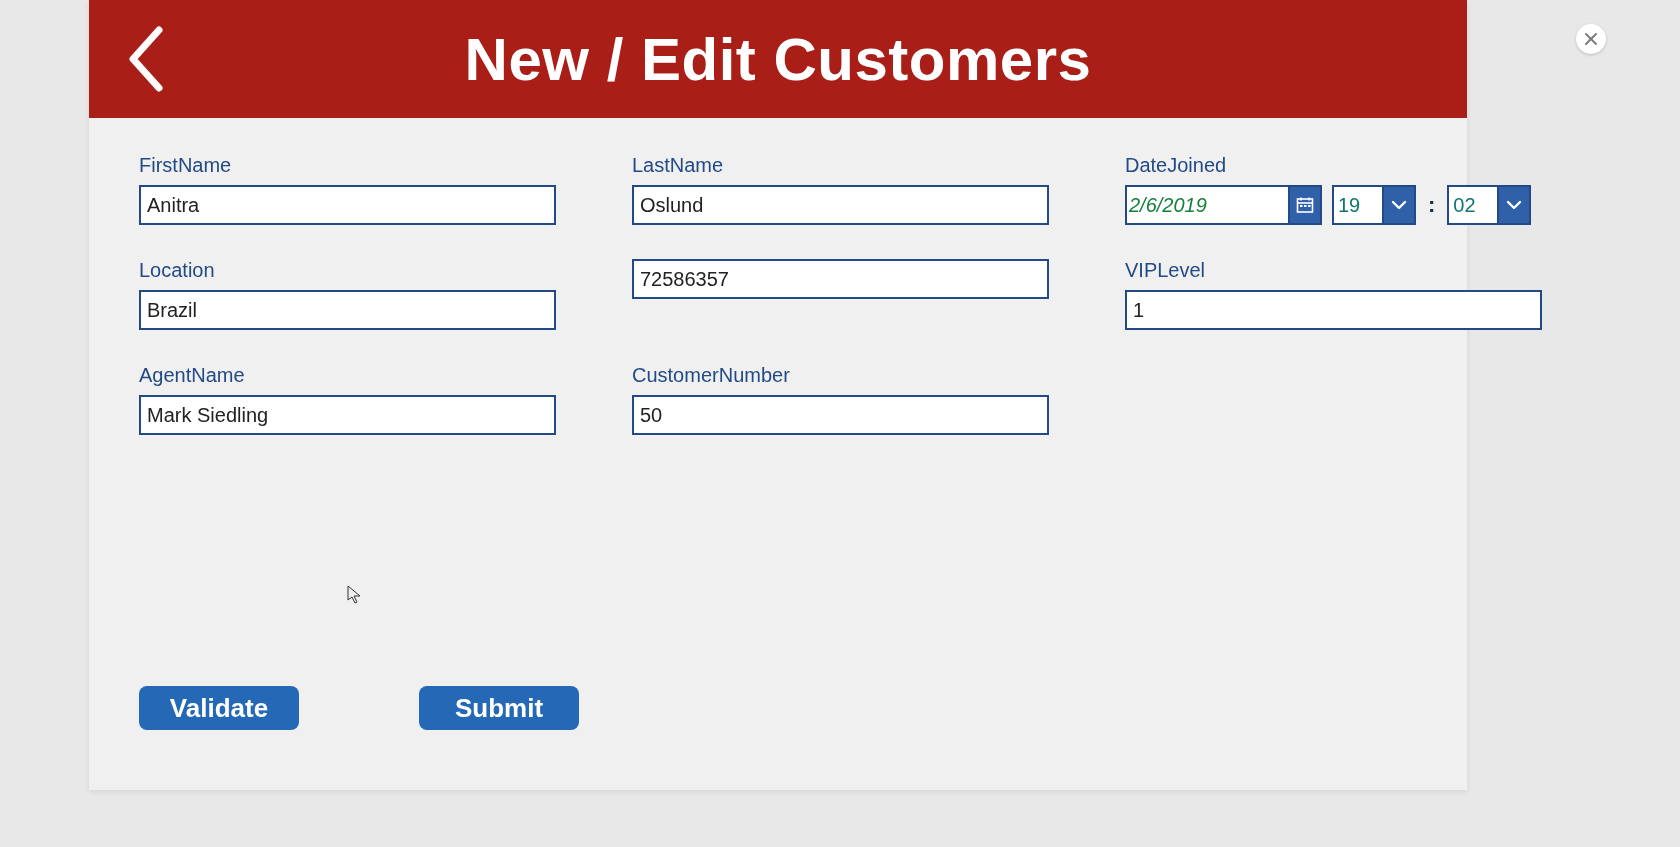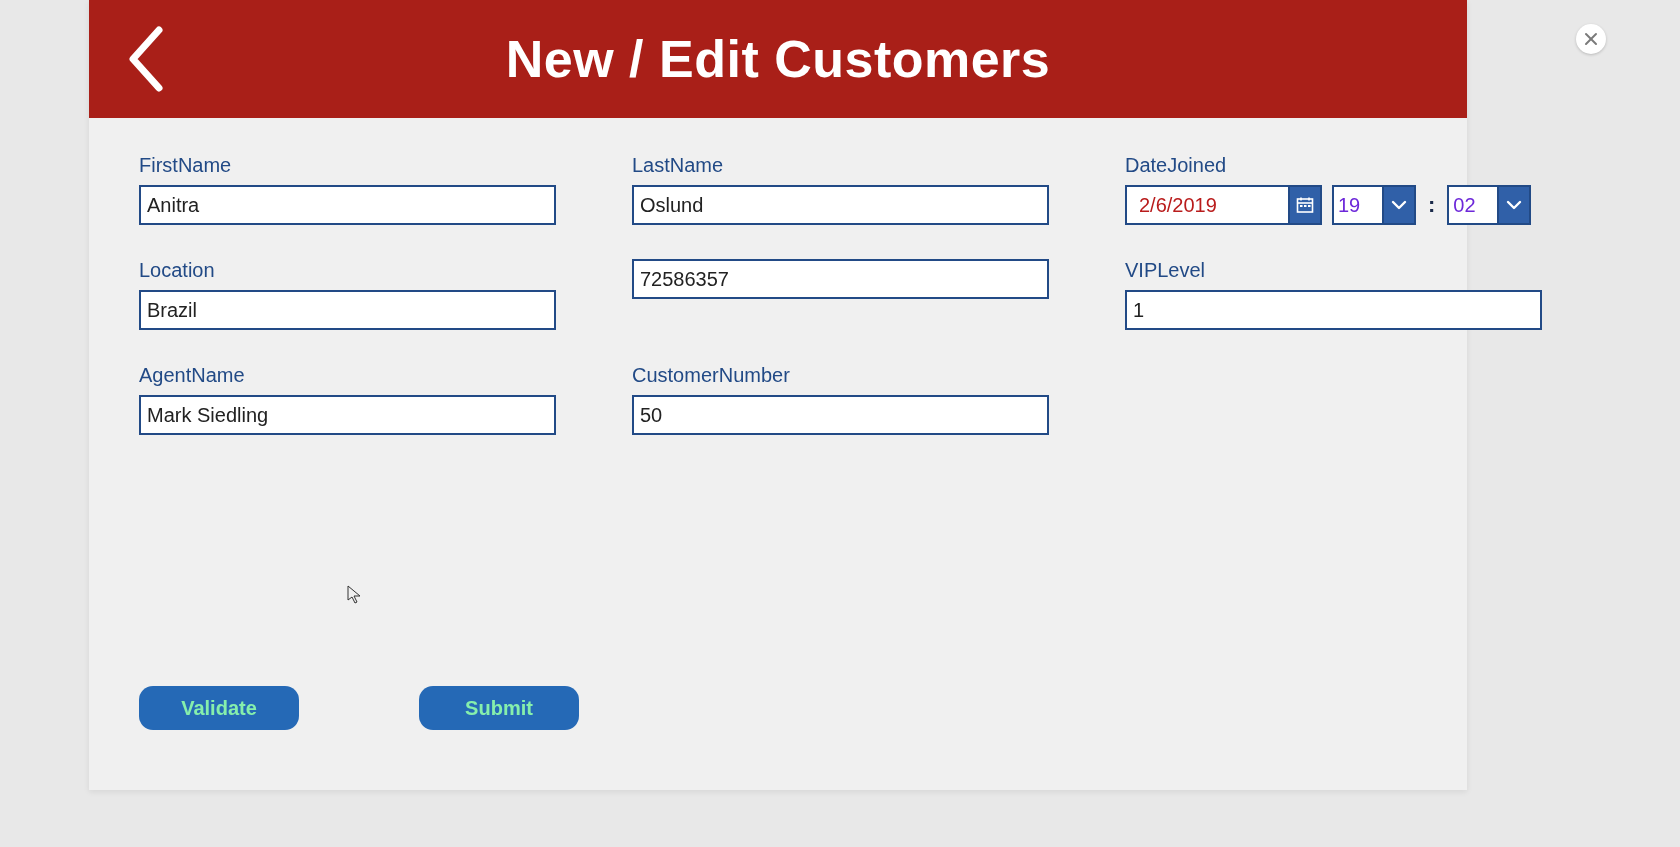--- a/index.html
+++ b/index.html
@@ -38,21 +38,21 @@
       position: absolute;
       left: 34px;
       top: 50%;
       transform: translateY(-50%);
       width: 44px;
       height: 70px;
       cursor: pointer;
     }
     .page-title {
       color: #ffffff;
-      font-size: 52px;
+      font-size: 60px;
       font-weight: 700;
       letter-spacing: 0.5px;
     }
     .form-area {
       padding: 36px 50px 0 50px;
     }
     .form-grid {
       display: grid;
       grid-template-columns: 1fr 1fr 1fr;
       column-gap: 76px;
@@ -87,23 +87,24 @@
       display: flex;
       height: 40px;
     }
     .date-field {
       width: 163px;
       height: 40px;
       border: 2px solid #224a86;
       border-right: none;
       background: #ffffff;
       font-size: 20px;
-      color: #b91c1c;
-      padding: 0 12px;
+      color: #15803d;
+      padding: 0 2px;
       outline: none;
+      font-style: italic;
     }
     .date-button {
       width: 34px;
       height: 40px;
       background: #3060a8;
       border: 2px solid #224a86;
       display: flex;
       align-items: center;
       justify-content: center;
       cursor: pointer;
@@ -112,21 +113,21 @@
       display: flex;
       height: 40px;
     }
     .time-value {
       width: 50px;
       height: 40px;
       border: 2px solid #224a86;
       border-right: none;
       background: #ffffff;
       font-size: 20px;
-      color: #6d28d9;
+      color: #0f766e;
       display: flex;
       align-items: center;
       padding-left: 4px;
     }
     .select-button {
       width: 34px;
       height: 40px;
       background: #3060a8;
       border: 2px solid #224a86;
       display: flex;
@@ -144,25 +145,25 @@
       position: absolute;
       bottom: 60px;
       left: 50px;
       display: flex;
       gap: 120px;
     }
     .action-button {
       width: 160px;
       height: 44px;
       background: #2569b6;
-      color: #86efac;
-      font-size: 20px;
+      color: #ffffff;
+      font-size: 26px;
       font-weight: 600;
       border: none;
-      border-radius: 14px;
+      border-radius: 8px;
       cursor: pointer;
     }
     .close-circle {
       position: absolute;
       top: 24px;
       right: 74px;
       width: 30px;
       height: 30px;
       background: #ffffff;
       border-radius: 50%;

